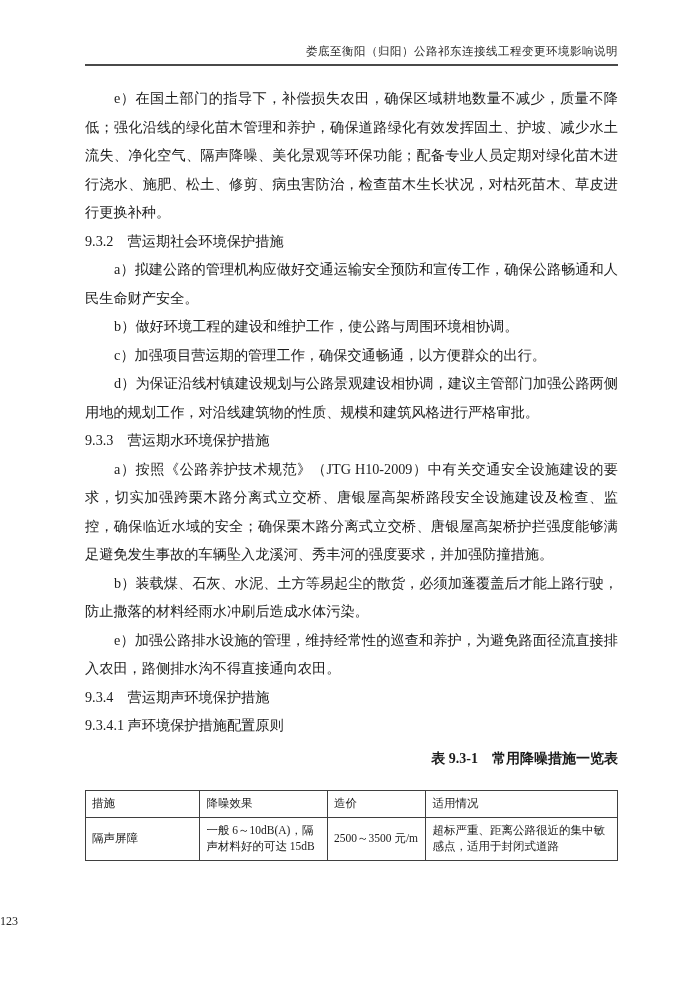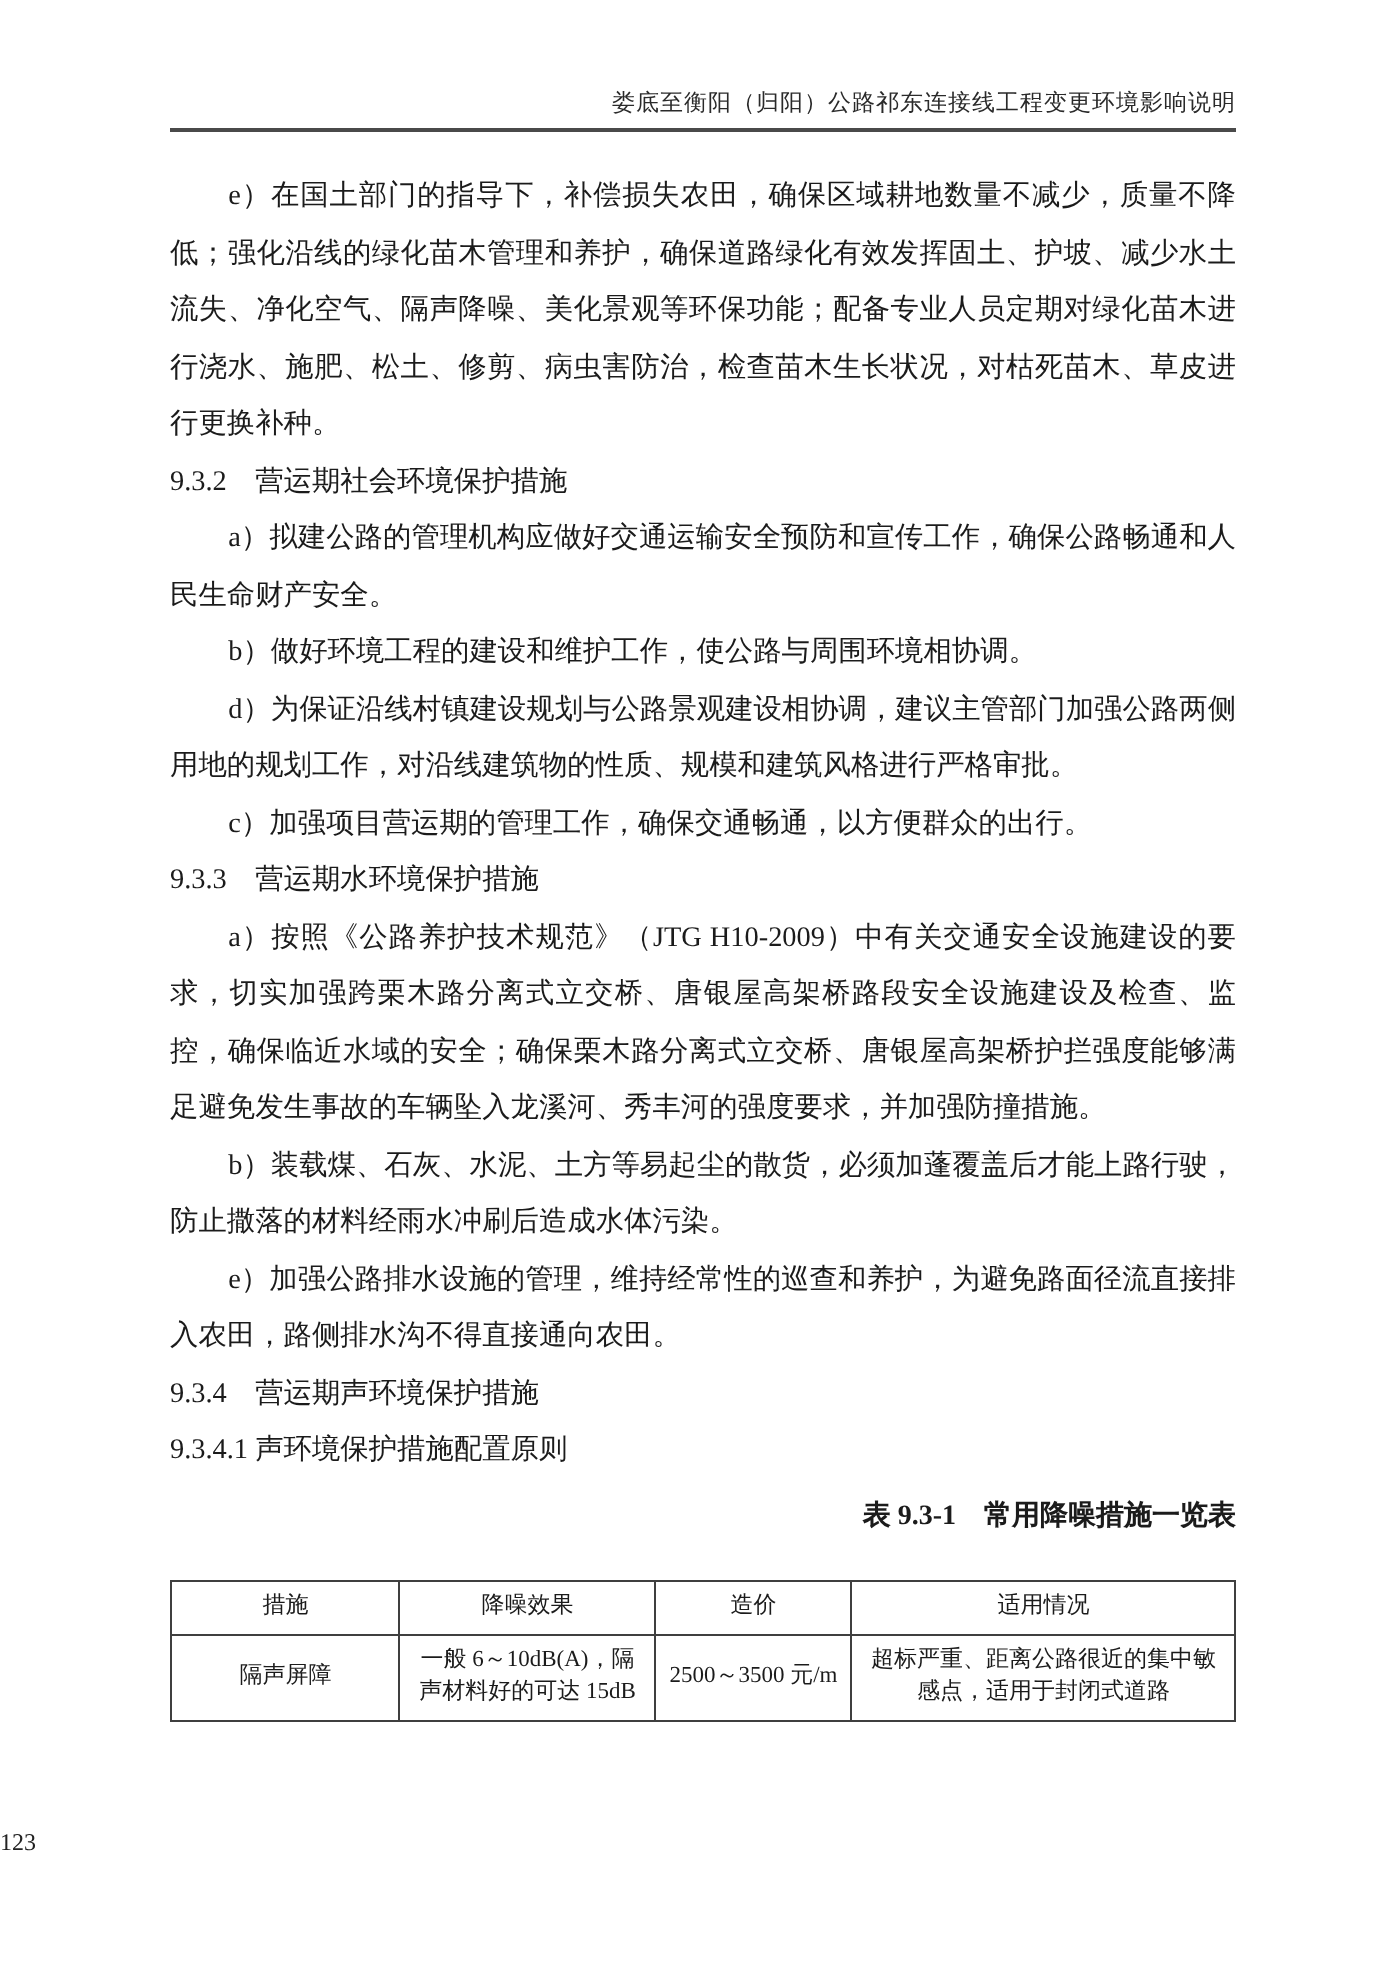--- a/index.html
+++ b/index.html
@@ -24,21 +24,21 @@
   .table-block { margin-top:8px; }
   .table-title {
     text-align:right; font-weight:bold; font-size:14px;
     line-height:22px; margin:0 0 20px 0;
   }
   table.noise {
     width:100%; border-collapse:collapse;
     font-size:11.5px; line-height:15.5px; table-layout:fixed;
   }
   .noise th, .noise td {
-    border:1px solid #3f3f3f; text-align:center; vertical-align:middle;
+    border:1px solid #3f3f3f; text-align:left; vertical-align:middle;
     padding:4px 6px; font-weight:normal;
   }
   .noise thead th { height:18px; }
   .noise tbody td { height:34px; }
   .page-number {
     position:absolute; top:914px; left:0; width:100%;
     text-align:left; font-size:12px; color:#222;
   }
 </style>
 </head>
@@ -48,22 +48,22 @@
 
   <div class="doc-header">
     <span>娄底至衡阳（归阳）公路祁东连接线工程变更环境影响说明</span>
   </div>
 
   <div class="content">
     <p>e）在国土部门的指导下，补偿损失农田，确保区域耕地数量不减少，质量不降低；强化沿线的绿化苗木管理和养护，确保道路绿化有效发挥固土、护坡、减少水土流失、净化空气、隔声降噪、美化景观等环保功能；配备专业人员定期对绿化苗木进行浇水、施肥、松土、修剪、病虫害防治，检查苗木生长状况，对枯死苗木、草皮进行更换补种。</p>
     <p class="heading">9.3.2　营运期社会环境保护措施</p>
     <p>a）拟建公路的管理机构应做好交通运输安全预防和宣传工作，确保公路畅通和人民生命财产安全。</p>
     <p>b）做好环境工程的建设和维护工作，使公路与周围环境相协调。</p>
+    <p>c）加强项目营运期的管理工作，确保交通畅通，以方便群众的出行。</p>
     <p>d）为保证沿线村镇建设规划与公路景观建设相协调，建议主管部门加强公路两侧用地的规划工作，对沿线建筑物的性质、规模和建筑风格进行严格审批。</p>
-    <p>c）加强项目营运期的管理工作，确保交通畅通，以方便群众的出行。</p>
     <p class="heading">9.3.3　营运期水环境保护措施</p>
     <p>a）按照《公路养护技术规范》（JTG H10-2009）中有关交通安全设施建设的要求，切实加强跨栗木路分离式立交桥、唐银屋高架桥路段安全设施建设及检查、监控，确保临近水域的安全；确保栗木路分离式立交桥、唐银屋高架桥护拦强度能够满足避免发生事故的车辆坠入龙溪河、秀丰河的强度要求，并加强防撞措施。</p>
     <p>b）装载煤、石灰、水泥、土方等易起尘的散货，必须加蓬覆盖后才能上路行驶，防止撒落的材料经雨水冲刷后造成水体污染。</p>
     <p>e）加强公路排水设施的管理，维持经常性的巡查和养护，为避免路面径流直接排入农田，路侧排水沟不得直接通向农田。</p>
     <p class="heading">9.3.4　营运期声环境保护措施</p>
     <p class="heading">9.3.4.1 声环境保护措施配置原则</p>
 
     <div class="table-block">
       <div class="table-title">表 9.3-1　常用降噪措施一览表</div>
       <table class="noise">

